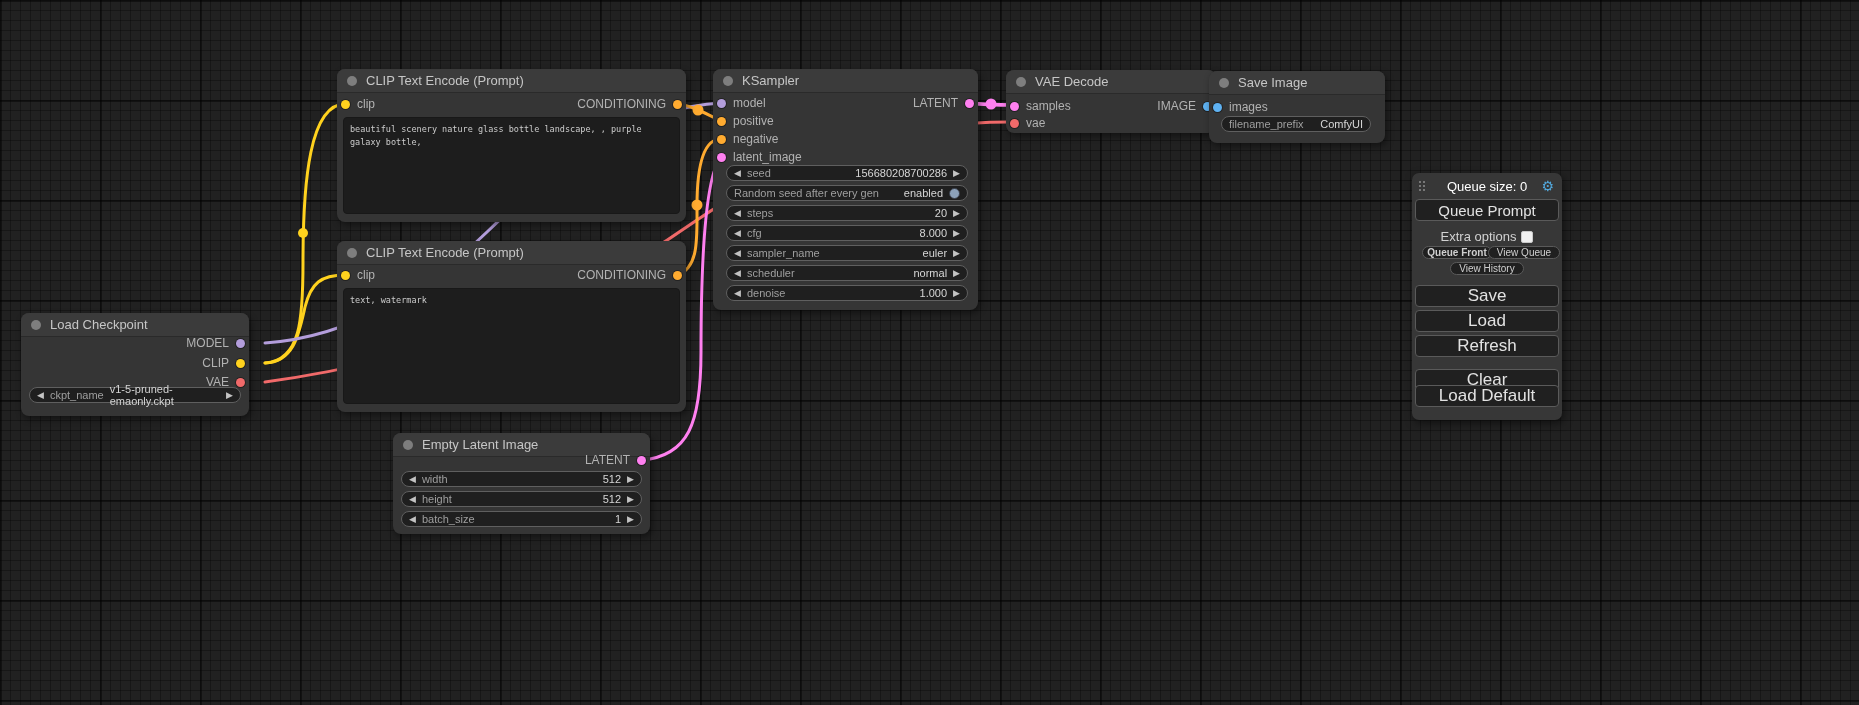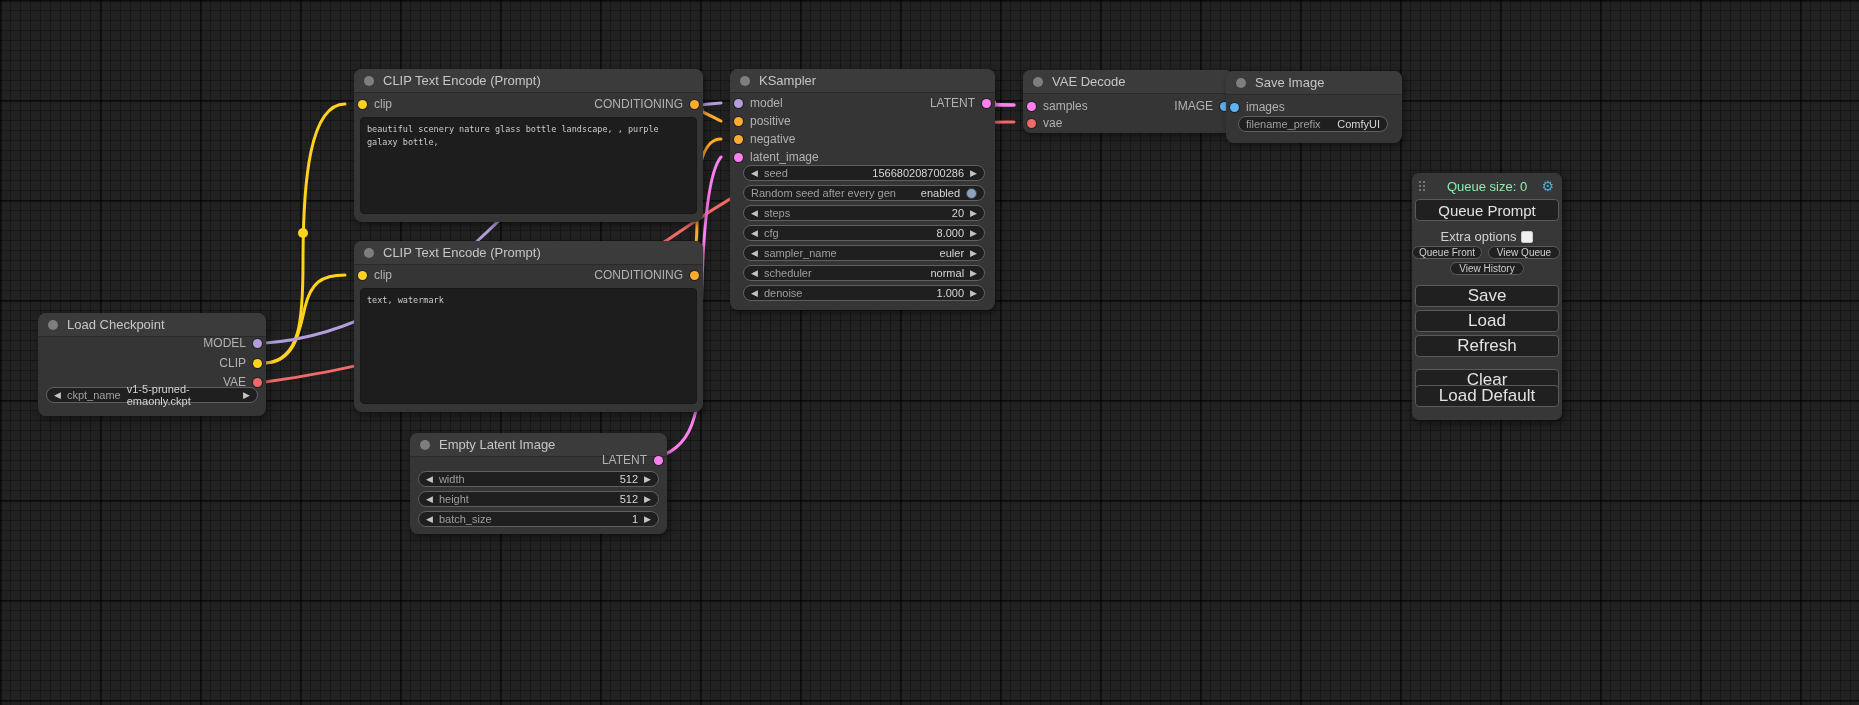--- a/index.html
+++ b/index.html
@@ -10,21 +10,21 @@
     background-image:
       linear-gradient(rgba(0,0,0,.45) 0 2px, transparent 2px),
       linear-gradient(90deg, rgba(0,0,0,.45) 0 2px, transparent 2px),
       linear-gradient(rgba(0,0,0,.30) 0 1px, transparent 1px),
       linear-gradient(90deg, rgba(0,0,0,.30) 0 1px, transparent 1px);
     background-size:100px 100px,100px 100px,10px 10px,10px 10px;
   }
   .wires{position:absolute;left:0;top:0;z-index:1;}
   .node{
     position:absolute;z-index:2;background:#353535;border-radius:8px;
-    box-shadow:2px 3px 7px rgba(0,0,0,.45);color:#b9b9b9;margin-left:17px;
+    box-shadow:2px 3px 7px rgba(0,0,0,.45);color:#b9b9b9;
   }
   .ntitle{
     position:absolute;left:0;top:0;right:0;height:24px;border-radius:8px 8px 0 0;
     background:#3b3b3b;border-bottom:1px solid #2a2a2a;
     display:flex;align-items:center;gap:9px;padding-left:10px;box-sizing:border-box;
     font-size:13px;color:#c6c6c6;white-space:nowrap;
   }
   .cdot{width:10px;height:10px;border-radius:50%;background:#7e7e7e;flex:0 0 auto;}
   .row{position:absolute;height:18px;display:flex;align-items:center;gap:7px;font-size:12px;color:#b2b2b2;white-space:nowrap;}
   .row.in{left:4px;}
@@ -44,21 +44,21 @@
     padding:5px 6px;box-sizing:border-box;white-space:pre-wrap;word-break:break-word;overflow:hidden;
   }
   
   #queue-panel{
     position:absolute;z-index:3;left:1412px;top:173px;width:150px;height:247px;
     background:#373737;border-radius:7px;box-shadow:2px 3px 8px rgba(0,0,0,.5);
   }
   .qhead{position:absolute;top:5px;left:0;right:0;height:16px;display:flex;align-items:center;}
   .drag-dots{position:absolute;left:7px;top:3px;width:2px;height:2px;background:#777;
     box-shadow:0 4px 0 #777,0 8px 0 #777,4px 0 0 #777,4px 4px 0 #777,4px 8px 0 #777;}
-  .qsize{margin:0 auto;font-size:13px;color:#86efac;}
+  .qsize{margin:0 auto;font-size:13px;color:#ffffff;}
   .gear{position:absolute;right:8px;top:0px;font-size:14px;line-height:16px;cursor:pointer;}
   .qbtn{
     position:absolute;left:3px;right:3px;height:22px;background:#202020;border:1px solid #5a5a5a;
     border-radius:4px;color:#e2e2e2;display:flex;align-items:center;justify-content:center;
     font-size:17px;box-sizing:border-box;cursor:pointer;
   }
   .qbtn.small{height:13px;font-size:10px;border-radius:7px;color:#cfcfcf;}
   .extra-row{position:absolute;top:56px;left:0;right:0;height:15px;display:flex;align-items:center;justify-content:center;gap:5px;font-size:13px;color:#d2d2d2;}
   .checkbox{width:12px;height:12px;background:#f0f0f0;border-radius:2px;border:1px solid #c9c9c9;box-sizing:border-box;}
 </style>
@@ -276,21 +276,21 @@
     <div class="qhead">
       <span class="drag-dots"></span>
       <span class="qsize">Queue size: 0</span>
       <span class="gear" style="color: rgb(82, 168, 220);">⚙</span>
     </div>
     <div class="qbtn" style="top:26px;height:22px;font-size:15px;">Queue Prompt</div>
     <div class="extra-row">
       <span>Extra options</span>
       <span class="checkbox"></span>
     </div>
-    <div class="qbtn small" style="top:73px;left:0;right:auto;width:70px;">Queue Front</div>
+    <div class="qbtn small" style="top:73px;left:10px;right:auto;width:70px;font-weight:bold;">Queue Front</div>
     <div class="qbtn small" style="top:73px;left:76px;right:2px;">View Queue</div>
     <div class="qbtn small" style="top:89px;left:38px;right:auto;width:74px;">View History</div>
     <div class="qbtn" style="top:112px;">Save</div>
     <div class="qbtn" style="top:137px;">Load</div>
     <div class="qbtn" style="top:162px;">Refresh</div>
     <div class="qbtn" style="top:196px;text-align:center;">Clear</div>
     <div class="qbtn" style="top:212px;">Load Default</div>
   </div>
 
 </div>

